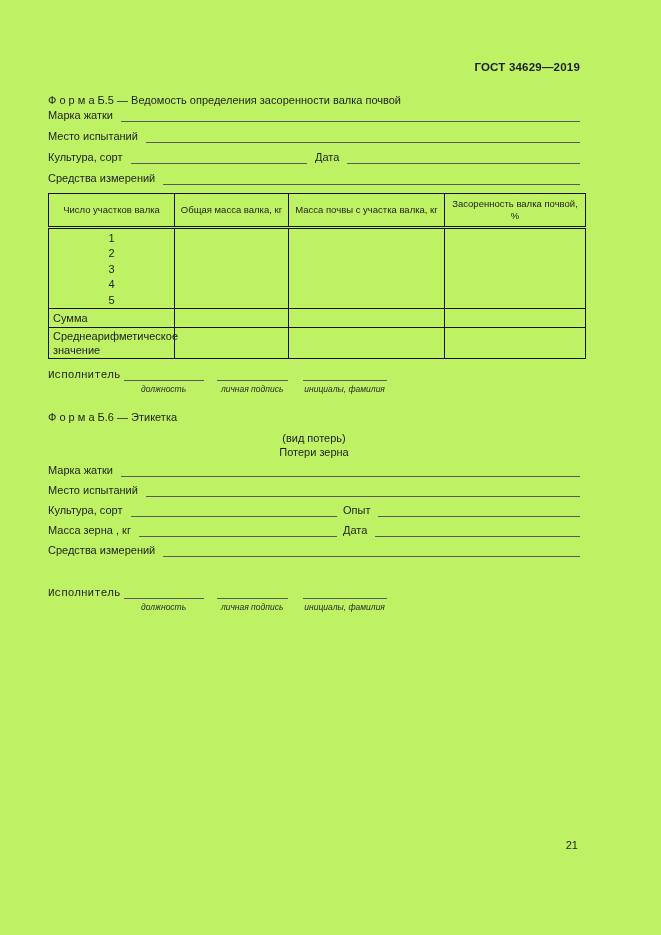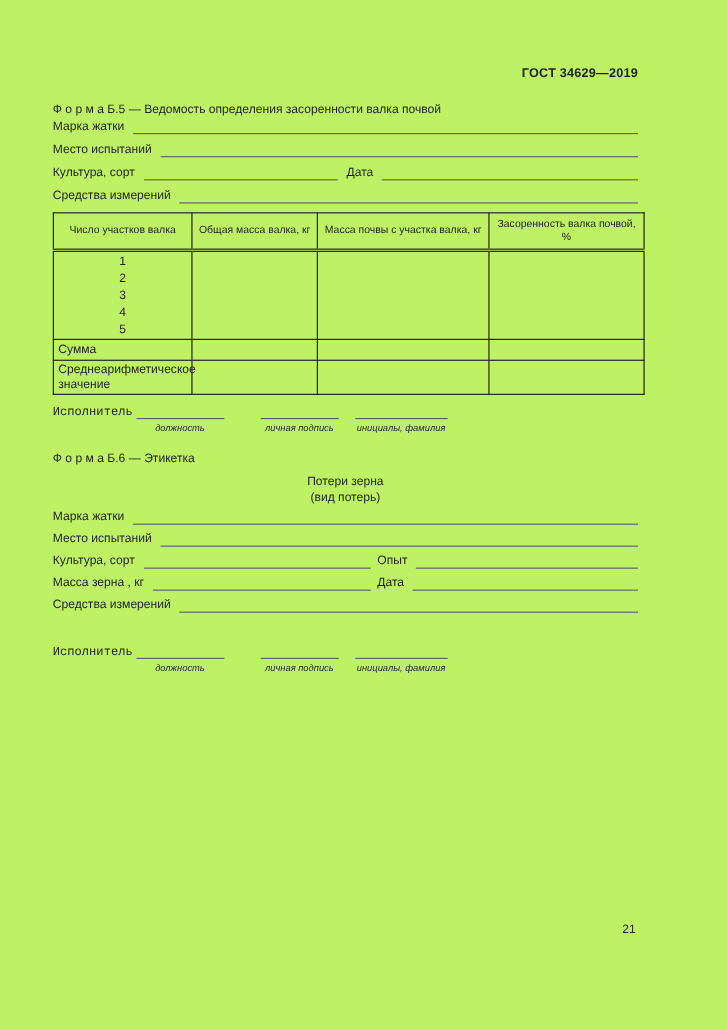--- a/index.html
+++ b/index.html
@@ -57,21 +57,21 @@
 
   
   .exec { left: 48px; display: flex; align-items: flex-start; }
   #b5-exec { top: 369px; }
   #b6-exec { top: 587px; }
   .exec-label { font-size: 11px; line-height: 13px; margin-right: 3px; white-space: nowrap; font-family: Liberation Mono, monospace; }
   .sig { display: flex; flex-direction: column; }
   .sig .line { border-bottom: 1px solid #5a5a5a; height: 12px; }
   .sig .cap { font-size: 8.5px; color: #2a2a2a; text-align: center; margin-top: 3px; white-space: nowrap; font-style: italic; }
   .sig1 { width: 80px; }
-  .sig2 { width: 71px; margin-left: 33px; }
+  .sig2 { width: 71px; margin-left: 13px; }
   .sig3 { width: 84px; margin-left: 15px; }
 
   
   #b6-sub { top: 432px; left: 48px; width: 532px; text-align: center; font-size: 11px; line-height: 13.5px; }
 
   
   .page-num { top: 839px; right: 83px; font-size: 11px; }
 </style>
 </head>
 <body>
@@ -164,22 +164,22 @@
     </span>
     <span class="sig sig3">
       <span class="line"></span>
       <span class="cap">инициалы, фамилия</span>
     </span>
   </div>
 
   <div class="abs form-title" id="b6-title">Ф о р м а  Б.6 — Этикетка</div>
 
   <div class="abs" id="b6-sub">
+    <div>(вид потерь)</div>
     <div>Потери зерна</div>
-    <div>(вид потерь)</div>
   </div>
 
   <div class="abs fields" id="b6-fields">
     <div class="frow">
       <span class="flabel">Марка жатки</span>
       <span class="fill"></span>
     </div>
     <div class="frow">
       <span class="flabel">Место испытаний</span>
       <span class="fill"></span>

